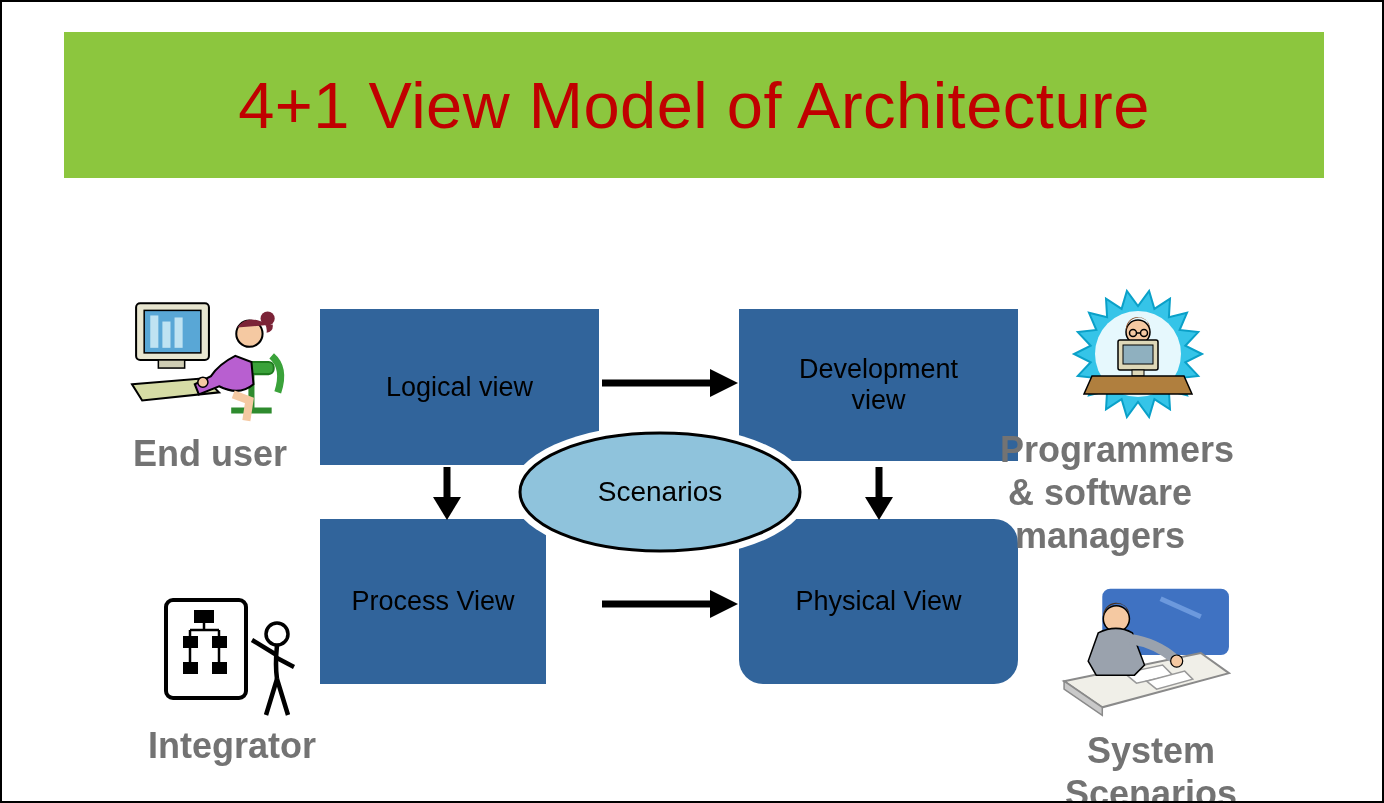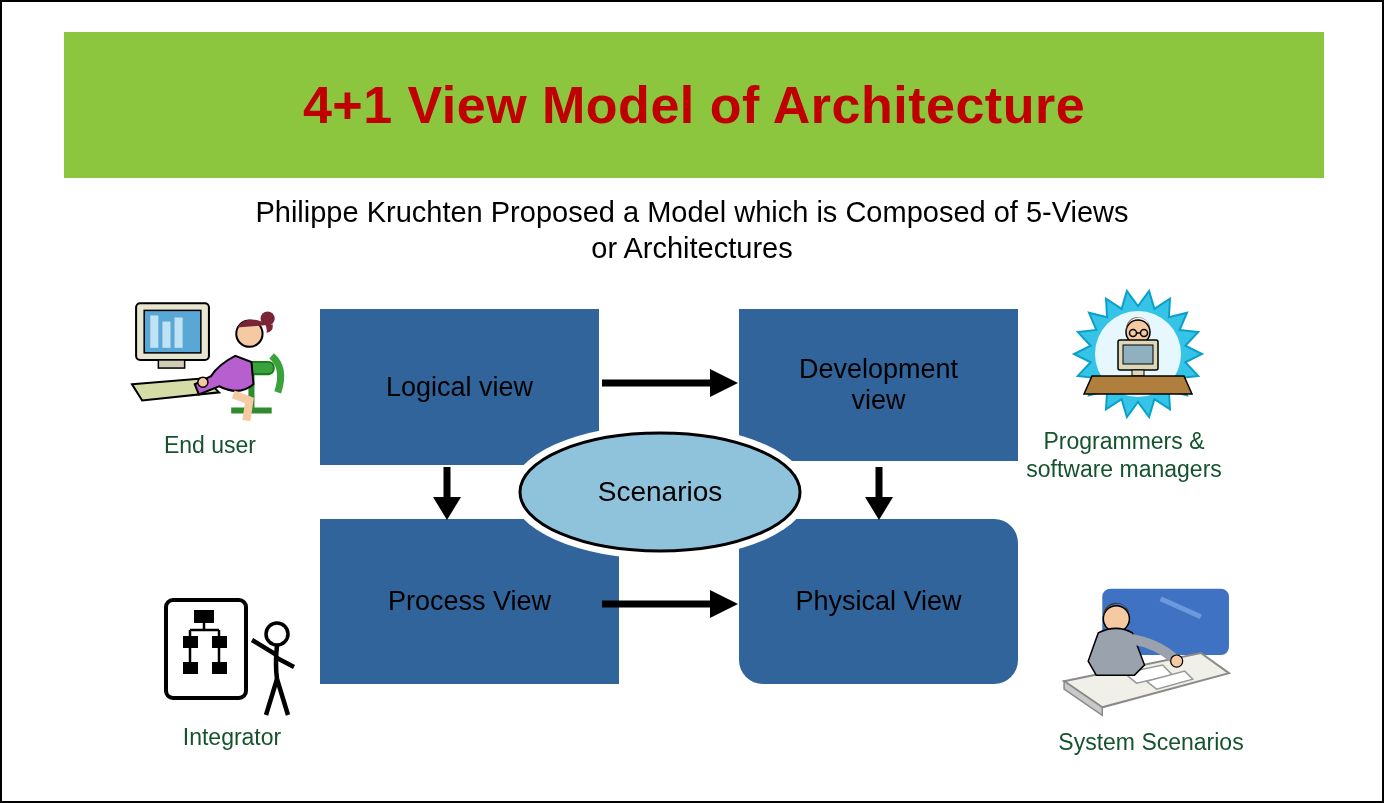--- a/index.html
+++ b/index.html
@@ -17,22 +17,22 @@
 
   .banner {
     position: absolute;
     left: 62px; top: 30px;
     width: 1260px; height: 146px;
     background: #8CC63E;
     display: flex; align-items: center; justify-content: center;
   }
   .banner .title {
     color: #C00000;
-    font-size: 52px;
-    font-weight: bold;
+    font-size: 65px;
+    font-weight: normal;
     letter-spacing: 0.5px;
   }
 
   .subtitle {
     position: absolute;
     left: 0; top: 192px;
     width: 100%;
     text-align: center;
     font-size: 29px;
     color: #000;
@@ -42,21 +42,21 @@
   .box {
     position: absolute;
     background: #31649B;
     color: #000;
     display: flex; align-items: center; justify-content: center;
     font-size: 27px;
     text-align: center;
   }
   .box-logical    { left: 318px; top: 307px; width: 279px; height: 156px; text-align: center; }
   .box-development{ left: 737px; top: 307px; width: 279px; height: 152px; }
-  .box-process    { left: 318px; top: 517px; width: 299px; height: 165px; }
+  .box-process    { left: 318px; top: 517px; width: 226px; height: 165px; }
   .box-physical   { left: 737px; top: 517px; width: 279px; height: 165px; border-radius: 24px; }
   .box-development .box-label { max-width: 180px; }
 
   .arrows-layer {
     position: absolute;
     left: 0; top: 0;
     width: 1384px; height: 803px;
     pointer-events: none;
   }
 
@@ -71,48 +71,44 @@
     left: 0; top: 0;
     width: 100%; height: 100%;
     display: flex; align-items: center; justify-content: center;
     font-size: 28px;
     color: #000;
   }
 
   .actor-icon { position: absolute; }
   .actor-label {
     position: absolute;
-    font-weight: normal;
-    font-size: 23px;
-    color: #14532d;
+    font-weight: bold;
+    font-size: 36px;
+    color: #737373;
     text-align: center;
     line-height: 1.2;
   }
   .icon-end-user        { left: 126px;  top: 295px; width: 172px; height: 132px; }
   .label-end-user       { left: 118px;  top: 430px; width: 180px; }
   .icon-integrator      { left: 158px;  top: 593px; width: 150px; height: 137px; }
   .label-integrator     { left: 130px;  top: 716px; width: 200px; margin-top: 6px; }
   .icon-programmers     { left: 1056px; top: 284px; width: 160px; height: 136px; }
-  .label-programmers    { left: 1022px; top: 426px; width: 200px; }
+  .label-programmers    { left: 998px; top: 426px; width: 200px; }
   .icon-system-engineer { left: 1048px; top: 578px; width: 186px; height: 142px; }
   .label-system-engineer{ left: 1018px; top: 727px; width: 262px; }
 </style>
 </head>
 <body>
 
 <div class="slide">
 
   <div class="banner">
     <div class="title">4+1 View Model of Architecture</div>
   </div>
 
-  <div class="subtitle">
-    <div>Philippe Kruchten Proposed a Model which is Composed of 5-Views</div>
-    <div>or Architectures</div>
-  </div>
 
   <div class="box box-logical">
     <span class="box-label">Logical view</span>
   </div>
   <div class="box box-development">
     <span class="box-label">Development view</span>
   </div>
   <div class="box box-process">
     <span class="box-label">Process View</span>
   </div>

